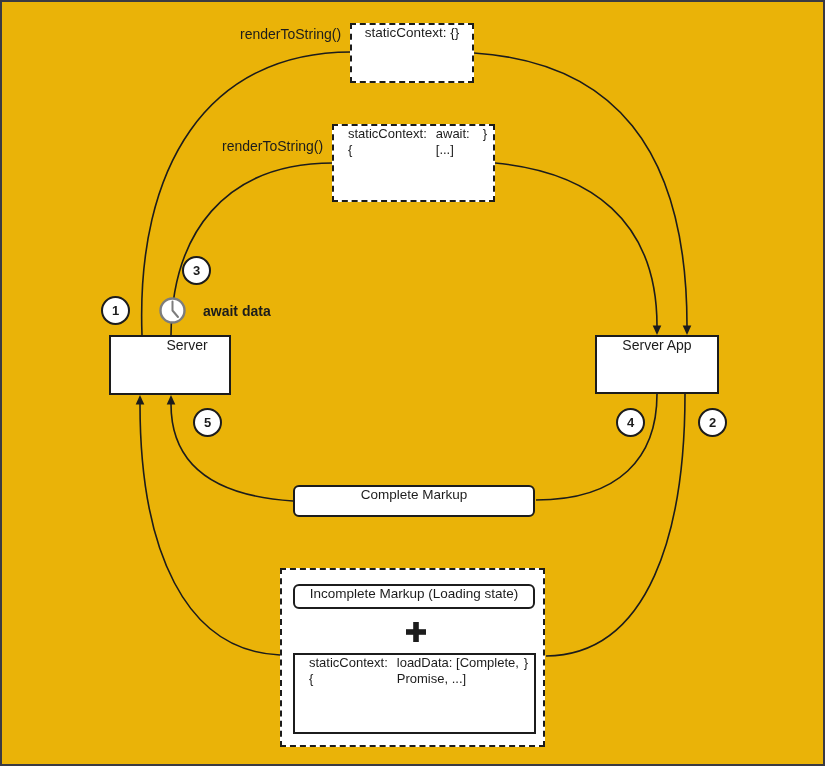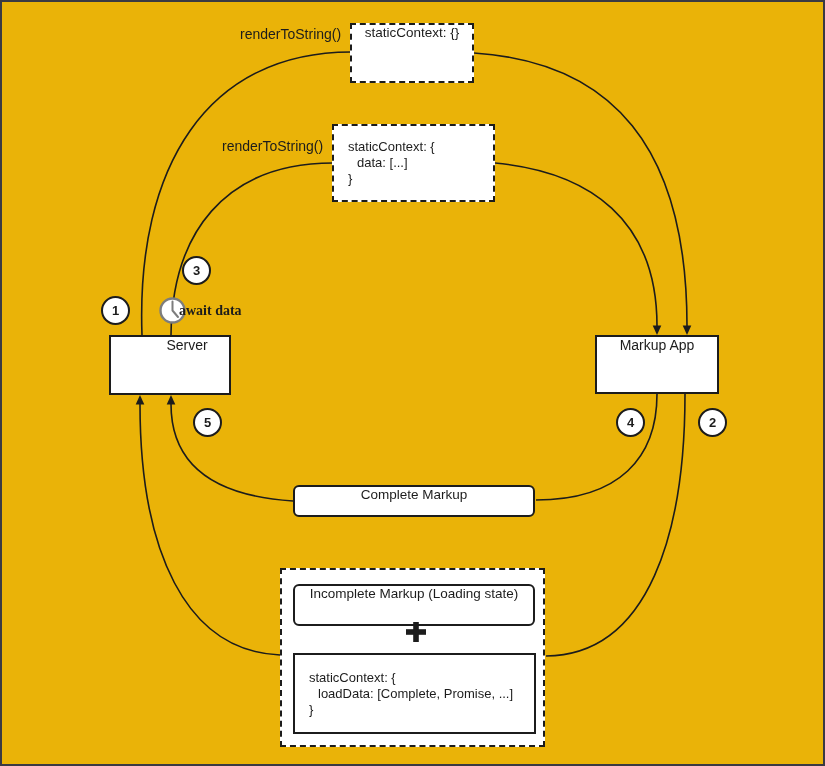--- a/index.html
+++ b/index.html
@@ -32,21 +32,21 @@
     font-size: 14px;
     text-align: center;
   }
 
   .dashed { border-style: dashed; }
   .rounded { border-radius: 6px; }
 
   .code-box {
     justify-content: center;
     align-items: flex-start;
-    flex-direction: column;
+    flex-direction: row;
     padding-left: 14px;
     padding-right: 6px;
     font-size: 13px;
     line-height: 16px;
     text-align: left;
   }
   .code-box .indent { margin-left: 9px; }
 
   .float-label {
     position: absolute;
@@ -122,51 +122,51 @@
 
   <div class="float-label" style="left:238px; top:24px;">renderToString()</div>
   <div class="float-label" style="left:220px; top:136px;">renderToString()</div>
 
   <div class="node dashed" style="left:348px; top:21px; width:124px; height:60px; font-size:13.5px;">
     <span>staticContext: {}</span>
   </div>
 
   <div class="node dashed code-box" style="left:330px; top:122px; width:163px; height:78px;">
     <span>staticContext: {</span>
-    <span class="indent">data: [...]</span>
+    <span class="indent">await: [...]</span>
     <span>}</span>
   </div>
 
   <div class="node" style="left:107px; top:333px; width:122px; height:60px;padding-left:34px;">
     <span>Server</span>
   </div>
 
   <div class="node" style="left:593px; top:333px; width:124px; height:59px;">
-    <span>Markup App</span>
+    <span>Server App</span>
   </div>
 
   <svg class="clock" viewBox="0 0 29 29">
     <circle cx="14.5" cy="14.5" r="12" fill="#ffffff" stroke="#7d7d7d" stroke-width="2.4"></circle>
     <path d="M 14.5 14.5 L 14.5 5.5 M 14.5 14.5 L 20 21" fill="none" stroke="#7d7d7d" stroke-width="2" stroke-linecap="round"></path>
   </svg>
 
-  <div class="float-label bold" style="left:177px; top:301px;font-family:Liberation Serif, serif;">await data</div>
+  <div class="float-label bold" style="left:201px; top:301px;">await data</div>
 
   <div class="step-badge" style="left:99px; top:294px;">1</div>
   <div class="step-badge" style="left:180px; top:254px;">3</div>
   <div class="step-badge" style="left:191px; top:406px;">5</div>
   <div class="step-badge" style="left:614px; top:406px;">4</div>
   <div class="step-badge" style="left:696px; top:406px;">2</div>
 
   <div class="node rounded" style="left:291px; top:483px; width:242px; height:32px; font-size:13.5px;">
     <span>Complete Markup</span>
   </div>
 
   <div id="bottom-bundle">
-    <div class="node rounded inner" style="left:11px; top:14px; width:242px; height:42px; font-size:13.5px;">
+    <div class="node rounded inner" style="left:11px; top:14px; width:242px; height:25px; font-size:13.5px;">
       <span>Incomplete Markup (Loading state)</span>
     </div>
 
     <svg class="plus-icon" viewBox="0 0 26 26">
       <rect x="3" y="10.2" width="20" height="5.6" fill="#1c1c1c"></rect>
       <rect x="10.2" y="3" width="5.6" height="20" fill="#1c1c1c"></rect>
     </svg>
 
     <div class="node code-box inner" style="left:11px; top:83px; width:243px; height:81px;">
       <span>staticContext: {</span>

